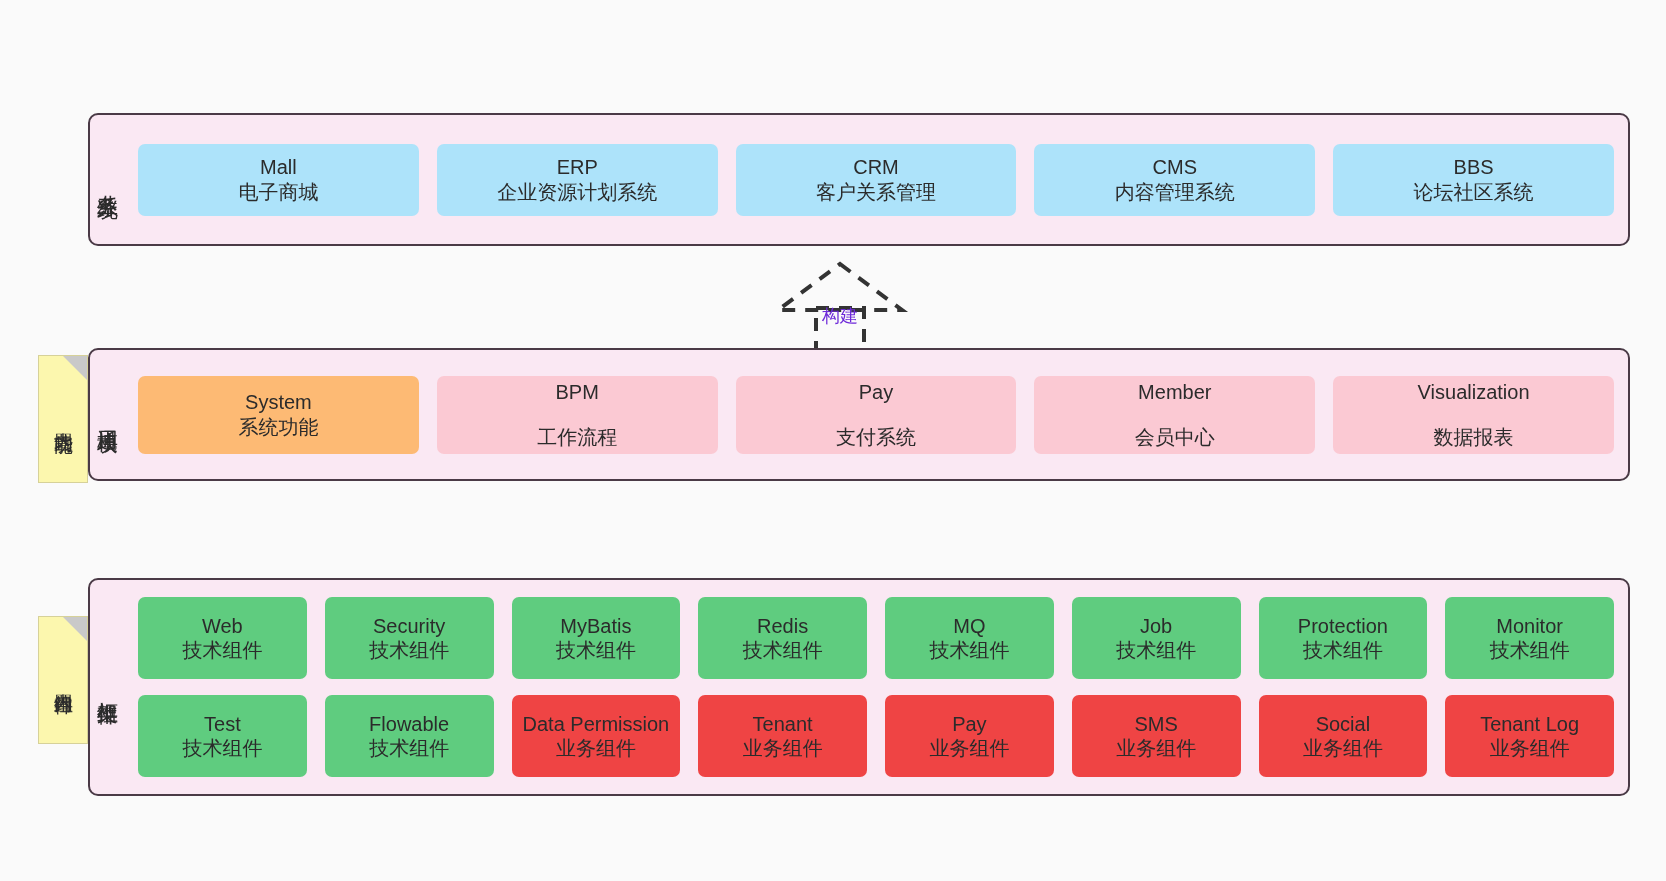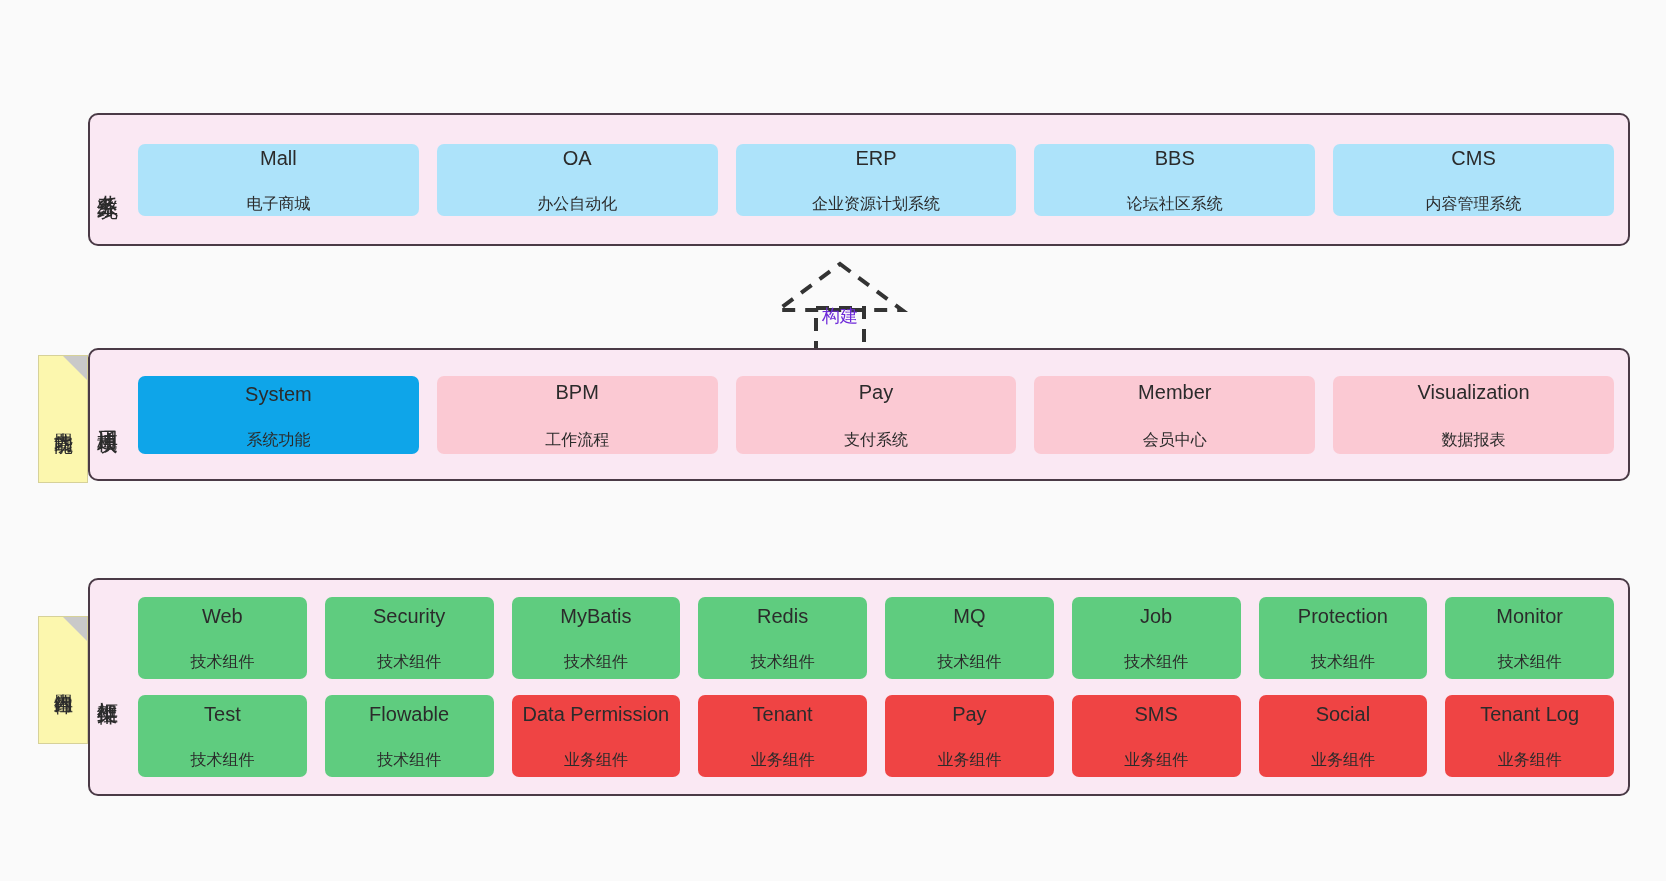--- a/index.html
+++ b/index.html
@@ -72,25 +72,25 @@
     flex-direction: column;
     align-items: center;
     justify-content: center;
     text-align: center;
     color: #2b2b2b;
     line-height: 1.22;
     box-sizing: border-box;
     padding: 4px 6px;
   }
   .card .ctitle { font-size: 20px; }
-  .card .csub   { font-size: 16px; margin-top: 24px; }
+  .card .csub   { font-size: 20px; }
 
   
   .c-blue        { background: #ade3fa; }
-  .c-red-strong  { background: #0ea5e9; justify-content: flex-end; }
+  .c-red-strong  { background: #fdba74; }
   .c-red-light   { background: #fbc9d3; justify-content: space-between; }
   .c-green-strong{ background: #5fcc7f; }
   .c-green-light { background: #ef4444; }
 
   
   #layer-business { left: 88px; top: 113px; width: 1542px; height: 133px; }
   #layer-business .card { height: 72px; }
 
   #layer-common   { left: 88px; top: 348px; width: 1542px; height: 133px; }
   #layer-common .card { height: 78px; }
@@ -153,34 +153,34 @@
 
   <div class="layer" id="layer-business">
     <div class="layer-title">业务系统</div>
     <div class="cards-wrap">
       <div class="card-row">
         <div class="card c-blue">
           <div class="ctitle">Mall</div>
           <div class="csub">电子商城</div>
         </div>
         <div class="card c-blue">
-          <div class="ctitle">OA</div>
-          <div class="csub">办公自动化</div>
-        </div>
-        <div class="card c-blue">
           <div class="ctitle">ERP</div>
           <div class="csub">企业资源计划系统</div>
         </div>
         <div class="card c-blue">
+          <div class="ctitle">CRM</div>
+          <div class="csub">客户关系管理</div>
+        </div>
+        <div class="card c-blue">
+          <div class="ctitle">CMS</div>
+          <div class="csub">内容管理系统</div>
+        </div>
+        <div class="card c-blue">
           <div class="ctitle">BBS</div>
           <div class="csub">论坛社区系统</div>
-        </div>
-        <div class="card c-blue">
-          <div class="ctitle">CMS</div>
-          <div class="csub">内容管理系统</div>
         </div>
       </div>
     </div>
   </div>
 
   <div class="arrow" id="arrow-build">
     <svg width="180" height="96" viewBox="0 0 180 96" aria-hidden="true">
 
       <polygon points="90,6 152,52 28,52" fill="#fafafa" stroke="#333333" stroke-width="4" stroke-dasharray="13,10" stroke-linejoin="miter"></polygon>
 

